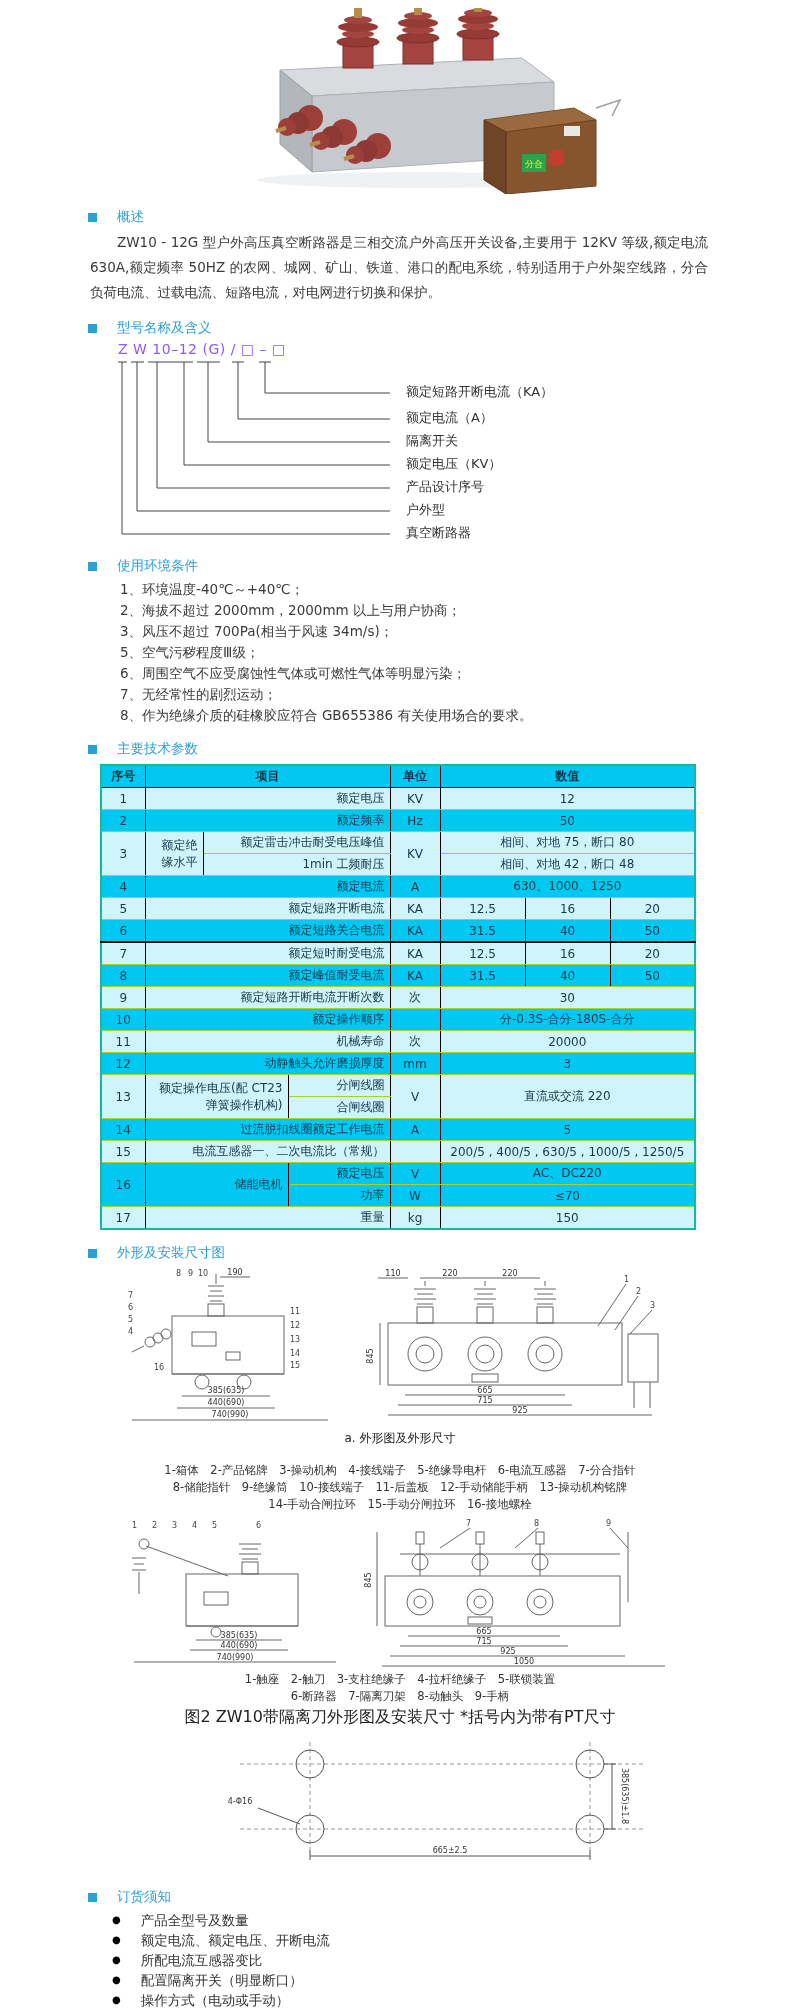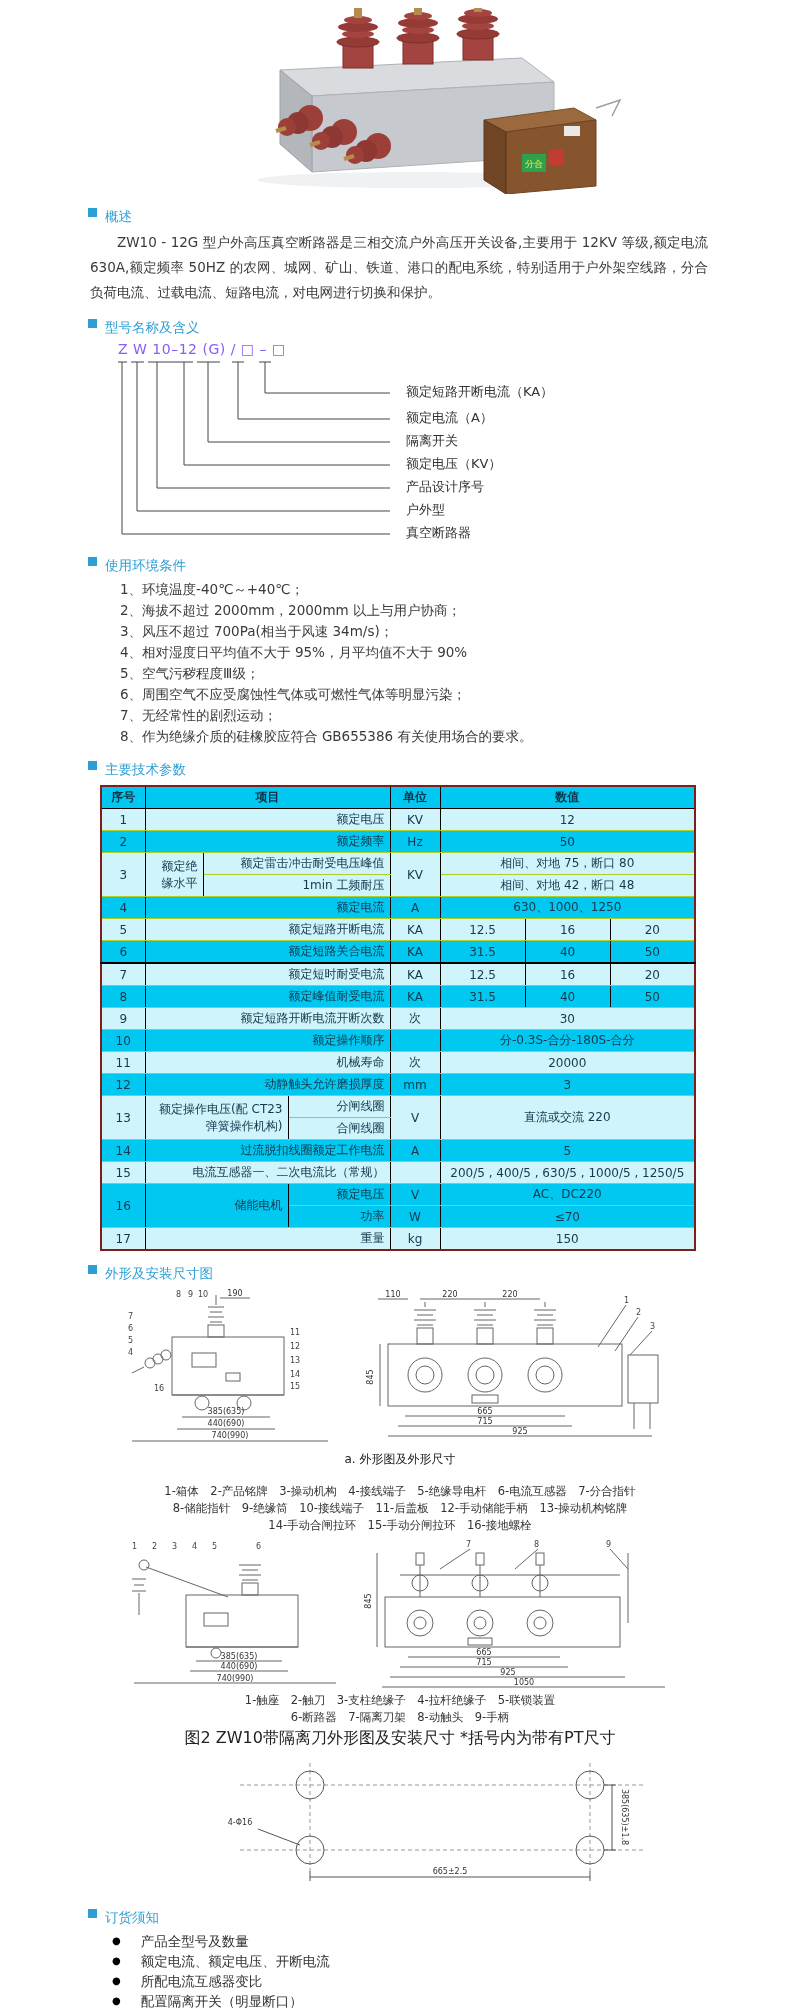--- a/index.html
+++ b/index.html
@@ -1,32 +1,32 @@
 <!DOCTYPE html>
 <html><head>
 <meta charset="utf-8">
 <style>
   html,body{margin:0;padding:0;}
   body{width:793px;height:2008px;background:#fff;overflow:hidden;
        font-family:"DejaVu Sans","Liberation Sans",sans-serif;color:#333;position:relative;}
-  .sec-head{margin:14px 0 4px 88px;font-size:13.5px;color:#2e9fd4;display:flex;align-items:flex-start;gap:8px;}
+  .sec-head{margin:14px 0 4px 88px;font-size:13.5px;color:#2e9fd4;display:flex;align-items:center;gap:20px;}
   .sec-head .sq{width:9px;height:9px;background:#2e9fd4;flex:0 0 auto;}
   .para{margin:4px 40px 0 90px;width:618px;font-size:13.5px;line-height:25px;
         text-indent:2em;text-align:justify;color:#3a3a3a;}
   
   .model-diag{position:relative;margin:4px 0 0 118px;width:560px;height:202px;}
   .model-code{position:absolute;left:0;top:0;font-size:14px;color:#8b5cf6;letter-spacing:0.5px;white-space:pre;}
   .model-diag svg{position:absolute;left:0;top:0;}
   .model-label{position:absolute;left:288px;font-size:13px;color:#333;line-height:16px;white-space:nowrap;}
   
   .env-list{margin:2px 0 0 120px;font-size:13.5px;color:#3a3a3a;}
   .env-list div{line-height:21px;height:21px;white-space:nowrap;}
   
   table.params{margin:6px 0 0 100px;border-collapse:collapse;font-size:12px;table-layout:fixed;width:594px;
-               border:2px solid #7f1d1d;}
+               border:2px solid #14b8a6;}
   table.params th,table.params td{border-left:1px solid #000;border-right:1px solid #000;
                border-top:1px solid #afcf28;border-bottom:1px solid #afcf28;
                padding:2px 5px;height:16px;color:#16384e;overflow:hidden;}
   table.params th{border-top:1px solid #000;border-bottom:1.5px solid #000;font-weight:bold;
                background:#00c8f0;color:#0d3349;}
   table.params tr.sep td{border-top:2px solid #000;}
   td.c,th.c{text-align:center;}
   td.item{text-align:right;}
   .lt{background:#cff4fb;}
   .bt{background:#00c8f0;}
@@ -154,21 +154,20 @@
 </div>
 
 <div class="sec-head">
   <span class="sq"></span>
   <span>使用环境条件</span>
 </div>
 <div class="env-list">
   <div>1、环境温度-40℃～+40℃；</div>
   <div>2、海拔不超过 2000mm，2000mm 以上与用户协商；</div>
   <div>3、风压不超过 700Pa(相当于风速 34m/s)；</div>
-  <div>4、相对湿度日平均值不大于 95%，月平均值不大于 90%</div>
   <div>5、空气污秽程度Ⅲ级；</div>
   <div>6、周围空气不应受腐蚀性气体或可燃性气体等明显污染；</div>
   <div>7、无经常性的剧烈运动；</div>
   <div>8、作为绝缘介质的硅橡胶应符合 GB655386 有关使用场合的要求。</div>
 </div>
 
 <div class="sec-head">
   <span class="sq"></span>
   <span>主要技术参数</span>
 </div>

